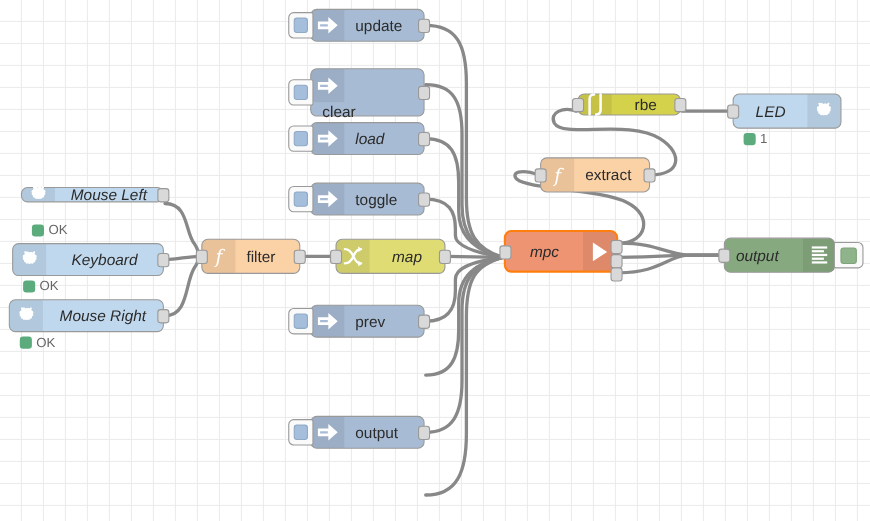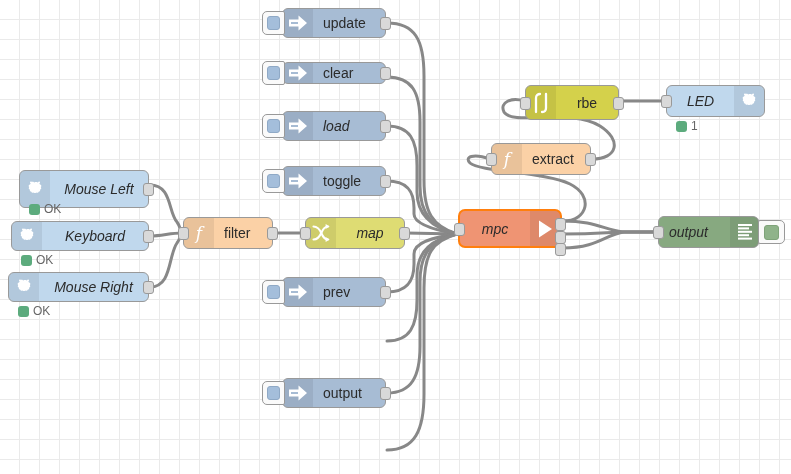--- a/index.html
+++ b/index.html
@@ -200,21 +200,21 @@
 
       <path d="M620,101 L665,101"></path>
 
       <path d="M563,221 C596,221 604,230 624,232 L657,232"></path>
       <path d="M563,234 C600,234 608,232 624,232 L657,232"></path>
       <path d="M563,248 C598,248 606,234 624,232 L657,232"></path>
     </g>
   </svg>
 
   <div id="node-layer">
-      <div class="node" style="left: 19px; top: 170px; width: 130px; height: 38px; background: rgb(192, 216, 237); justify-content: flex-end;">
+      <div class="node" style="left: 19px; top: 170px; width: 130px; height: 14px; background: rgb(192, 216, 237); justify-content: flex-end;">
         <div class="node-icon">
           <svg class="glyph" width="18" height="18" viewBox="0 0 24 24">
             <g fill="#ffffff">
               <path d="M7.2 2.2c-.9-.5-1.9.1-1.9 1 0 .6.4 1.1 1 1.3-.5.5-.8 1-.9 1.6-.8.1-1.5.6-1.8 1.3-.3.8 0 1.6.6 2.1-.5.5-.7 1.2-.5 1.9.2.7.8 1.2 1.5 1.3-.3.6-.2 1.4.2 2 .4.6 1.1.9 1.8.8.1.7.6 1.3 1.3 1.5.7.2 1.4 0 1.9-.5.4.5 1 .8 1.6.8s1.2-.3 1.6-.8c.5.5 1.2.7 1.9.5.7-.2 1.2-.8 1.3-1.5.7.1 1.4-.2 1.8-.8.4-.6.5-1.4.2-2 .7-.1 1.3-.6 1.5-1.3.2-.7 0-1.4-.5-1.9.6-.5.9-1.3.6-2.1-.3-.7-1-1.2-1.8-1.3-.1-.6-.4-1.1-.9-1.6.6-.2 1-.7 1-1.3 0-.9-1-1.5-1.9-1-.5.3-1 .7-1.4 1.2-.6-.4-1.3-.6-2-.6h-.2c-.7 0-1.4.2-2 .6-.4-.5-.9-.9-1.4-1.2z"></path>
             </g>
           </svg>
         </div>
         <div class="node-label center italic">Mouse Left</div>
         <div class="port out"></div>
       </div>
@@ -283,21 +283,21 @@
             <path fill="#ffffff" d="M1,5.5 H10.5 V1.5 L19,9 L10.5,16.5 V12.5 H1 Z"></path>
             <path fill="#a7bcd4" d="M3,8 H10 V10 H3 Z"></path>
           </svg>
         </div>
         <div class="node-label left">update</div>
         <div class="port out"></div>
         <div class="inject-btn">
           <span></span>
         </div>
       </div>
-      <div class="node" style="left: 282px; top: 62px; width: 104px; height: 22px; background: rgb(167, 188, 212);">
+      <div class="node" style="left: 282px; top: 62px; width: 104px; height: 44px; background: rgb(167, 188, 212); flex-direction: column;">
         <div class="node-icon">
           <svg class="glyph" width="20" height="18" viewBox="0 0 20 18">
             <path fill="#ffffff" d="M1,5.5 H10.5 V1.5 L19,9 L10.5,16.5 V12.5 H1 Z"></path>
             <path fill="#a7bcd4" d="M3,8 H10 V10 H3 Z"></path>
           </svg>
         </div>
         <div class="node-label left">clear</div>
         <div class="port out"></div>
         <div class="inject-btn">
           <span></span>
@@ -371,21 +371,21 @@
       <div class="node" style="left: 491px; top: 143px; width: 100px; height: 32px; background: rgb(251, 209, 166);">
         <div class="node-icon">
           <svg class="glyph" width="18" height="20" viewBox="0 0 18 20">
             <text x="9" y="16" text-anchor="middle" font-family="DejaVu Serif, serif" font-style="italic" font-size="17" fill="#ffffff">f</text>
           </svg>
         </div>
         <div class="node-label left">extract</div>
         <div class="port in"></div>
         <div class="port out"></div>
       </div>
-      <div class="node" style="left: 525px; top: 85px; width: 94px; height: 35px; background: rgb(212, 209, 75); justify-content: center;">
+      <div class="node" style="left: 525px; top: 85px; width: 94px; height: 20px; background: rgb(212, 209, 75); justify-content: center;">
         <div class="node-icon">
           <svg class="glyph" width="18" height="22" viewBox="0 0 18 22">
             <g stroke="#ffffff" stroke-width="2.3" fill="none" stroke-linecap="round">
               <path d="M4,20 L4,6 C4,3 6,2 8,2"></path>
               <path d="M14,2 L14,16 C14,19 12,20 10,20"></path>
             </g>
           </svg>
         </div>
         <div class="node-label center">rbe</div>
         <div class="port in"></div>

